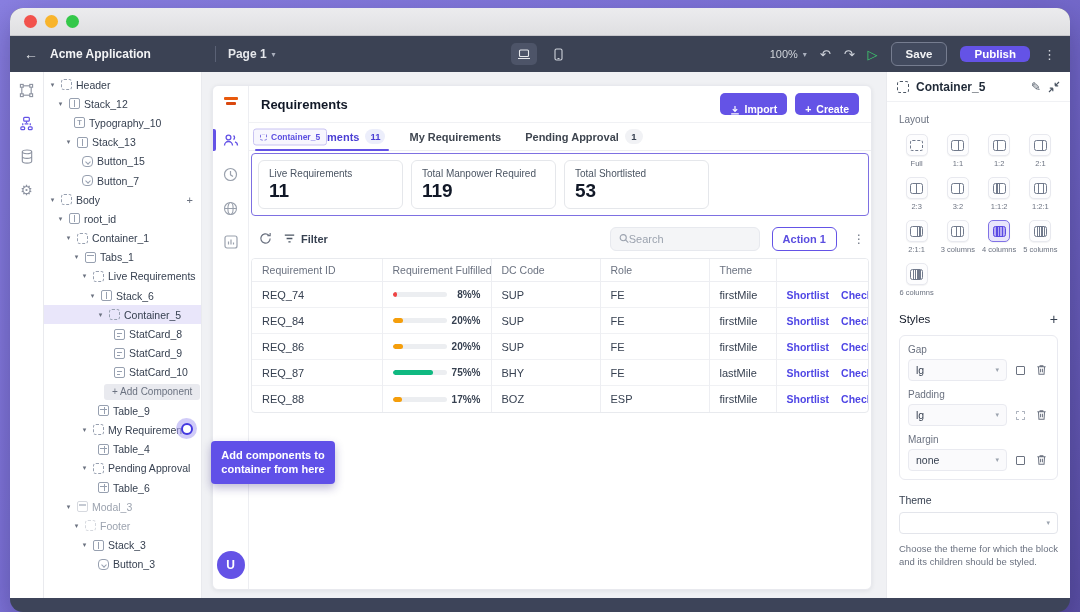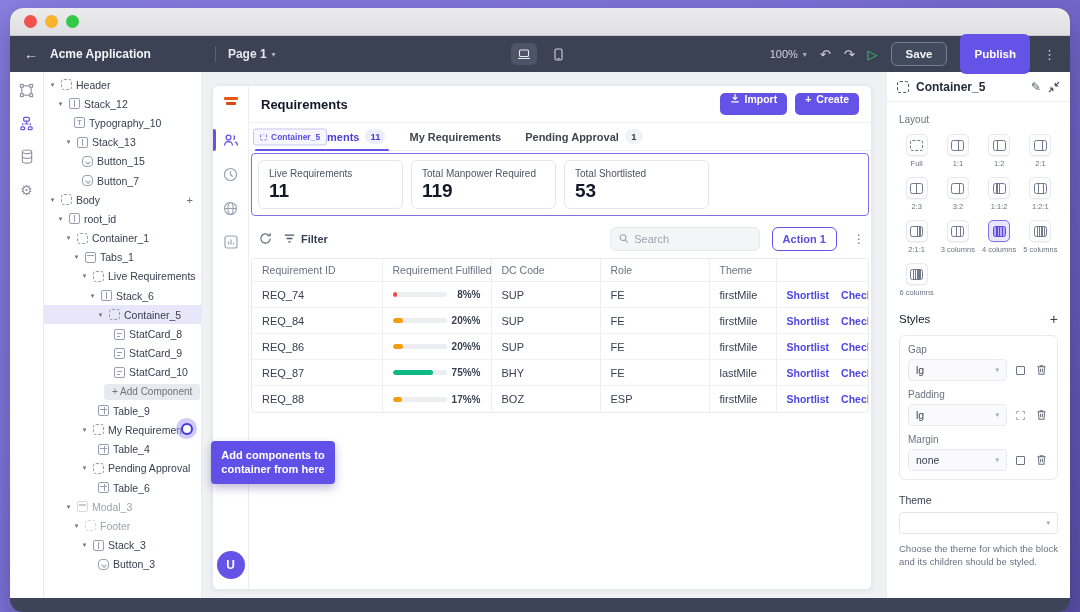--- a/index.html
+++ b/index.html
@@ -23,21 +23,21 @@
   .chev{font-size:8px;color:#aab0bd;}
   .tb-devices{position:absolute;left:50%;transform:translateX(-50%);display:flex;align-items:center;gap:10px;}
   .dev-btn{width:26px;height:22px;border-radius:5px;background:#4d5468;display:flex;align-items:center;justify-content:center;}
   .dev-plain{width:22px;height:22px;display:flex;align-items:center;justify-content:center;}
   .tb-right{margin-left:auto;display:flex;align-items:center;gap:13px;}
   .tb-zoom{font-size:11px;color:#d1d5db;display:flex;gap:5px;align-items:center;}
   .tb-ico{font-size:13px;color:#cfd3db;line-height:1;}
   .tb-play{font-size:13px;color:#3ecf6f;line-height:1;}
   .btn-save{height:24px;padding:0 14px;border:1px solid #767d90;border-radius:6px;background:#424a5e;
             color:#f3f4f6;font-size:11.5px;font-weight:600;display:flex;align-items:center;}
-  .btn-publish{height:40px;padding:0 14px;border-radius:6px;background:#6453e6;color:#fff;
+  .btn-publish{height:16px;padding:0 14px;border-radius:6px;background:#6453e6;color:#fff;
                font-size:11.5px;font-weight:600;display:flex;align-items:center;border:none;}
   
   .main{height:526px;display:flex;flex:none;background:#fff;}
   
   .leftrail{width:34px;background:#fff;border-right:1px solid #e9eaee;display:flex;flex-direction:column;
             align-items:center;padding-top:10px;gap:16px;flex:none;}
   .rail-ico{width:17px;height:17px;display:flex;align-items:center;justify-content:center;font-size:14px;color:#8d93a1;}
   
   .hpanel{width:158px;background:#fff;border-right:1px solid #e9eaee;flex:none;display:flex;flex-direction:column;overflow:hidden;}
   .hhead{height:27px;border-bottom:1px solid #eef0f2;display:flex;align-items:center;padding:0 11px;flex:none;}
@@ -77,21 +77,21 @@
   .logo i:last-child{width:10px;background:#d9480f;}
   .mini-item{width:100%;height:30px;display:flex;align-items:center;justify-content:center;position:relative;margin-bottom:4px;}
   .mini-item.active::before{content:"";position:absolute;left:0;top:4px;bottom:4px;width:2.5px;background:#6453e6;border-radius:0 2px 2px 0;}
   .avatar{position:absolute;bottom:10px;left:50%;transform:translateX(-50%);width:28px;height:28px;border-radius:50%;
           background:#6453e6;color:#fff;font-size:12px;font-weight:700;display:flex;align-items:center;justify-content:center;}
   .content{flex:1;display:flex;flex-direction:column;min-width:0;}
   .chead{height:37px;display:flex;align-items:center;padding:0 12px;border-bottom:1px solid #f0f1f4;flex:none;}
   .ptitle{font-size:13px;font-weight:700;color:#111827;}
   .chead .sp{flex:1;}
   .btn-p{height:22px;padding:0 10px;border-radius:5px;background:#6453e6;color:#fff;font-size:10.5px;
-         font-weight:600;display:flex;align-items:flex-start;gap:5px;border:none;margin-left:8px;}
+         font-weight:600;display:flex;align-items:flex-end;gap:5px;border:none;margin-left:8px;}
   
   .tabsrow{height:28px;border-bottom:1px solid #edeef2;display:flex;align-items:center;gap:24px;
            padding:0 12px;flex:none;position:relative;}
   .tab{font-size:11px;color:#3f4650;font-weight:600;display:flex;align-items:center;gap:6px;position:relative;height:100%;}
   .tab.active{color:#4b3fd4;}
   .tab.active::after{content:"";position:absolute;left:-6px;right:-4px;bottom:-1px;height:2px;background:#6453e6;border-radius:2px;}
   .tbadge{height:15px;min-width:18px;padding:0 5px;border-radius:8px;background:#f1f2f5;color:#374151;
           font-size:9.5px;font-weight:600;display:flex;align-items:center;justify-content:center;}
   .tbadge.act{background:#eceefb;color:#4b3fd4;}
   .chip{position:absolute;left:-8px;top:50%;transform:translateY(-50%);z-index:3;display:flex;align-items:center;gap:4px;
@@ -102,21 +102,21 @@
   .statwrap{margin:2px 2px 0;border:1.5px solid #7e70e2;border-radius:4px;padding:6px;display:grid;
             grid-template-columns:repeat(4,1fr);gap:8px;flex:none;}
   .scard{border:1px solid #e5e7eb;border-radius:6px;padding:7px 10px 6px;background:#fff;}
   .slabel{font-size:10px;color:#4b5563;}
   .svalue{font-size:19px;font-weight:600;color:#111827;margin-top:2px;line-height:1.1;}
   
   .toolbar{margin:10px 2px 0;height:26px;display:flex;align-items:center;gap:12px;padding-left:8px;flex:none;}
   .fgrp{display:flex;align-items:center;gap:6px;font-size:11px;color:#374151;font-weight:600;}
   .toolbar .sp{flex:1;}
   .search{width:150px;height:24px;background:#f4f5f7;border:1px solid #e7e9ee;border-radius:6px;
-          display:flex;align-items:center;gap:6px;padding:0 8px;}
+          display:flex;align-items:center;padding:0 8px;}
   .search input{border:none;outline:none;background:transparent;font-size:11px;color:#374151;width:100%;
                 font-family:"Liberation Sans","DejaVu Sans",sans-serif;}
   .search input::placeholder{color:#9ca3af;}
   .btn-action{height:24px;padding:0 10px;border:1px solid #6453e6;border-radius:6px;background:#fff;
               color:#5b4ee0;font-size:11px;font-weight:700;display:flex;align-items:center;}
   .dots{font-size:12px;color:#6b7280;padding:0 4px;}
   
   .tablewrap{margin:6px 2px 0;border:1px solid #e8eaee;border-radius:4px;overflow:hidden;flex:none;}
   table{width:100%;border-collapse:collapse;table-layout:fixed;}
   th{height:23px;font-size:10.5px;font-weight:400;color:#6b7280;text-align:left;padding:0 10px;

